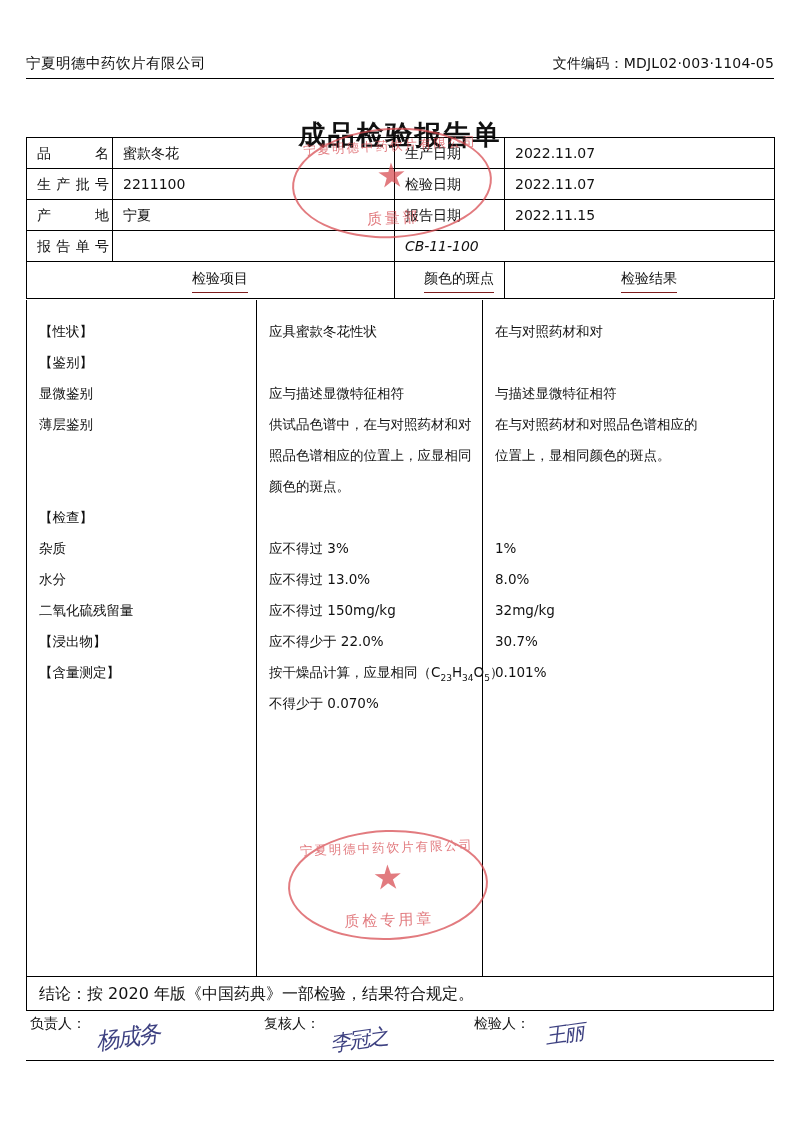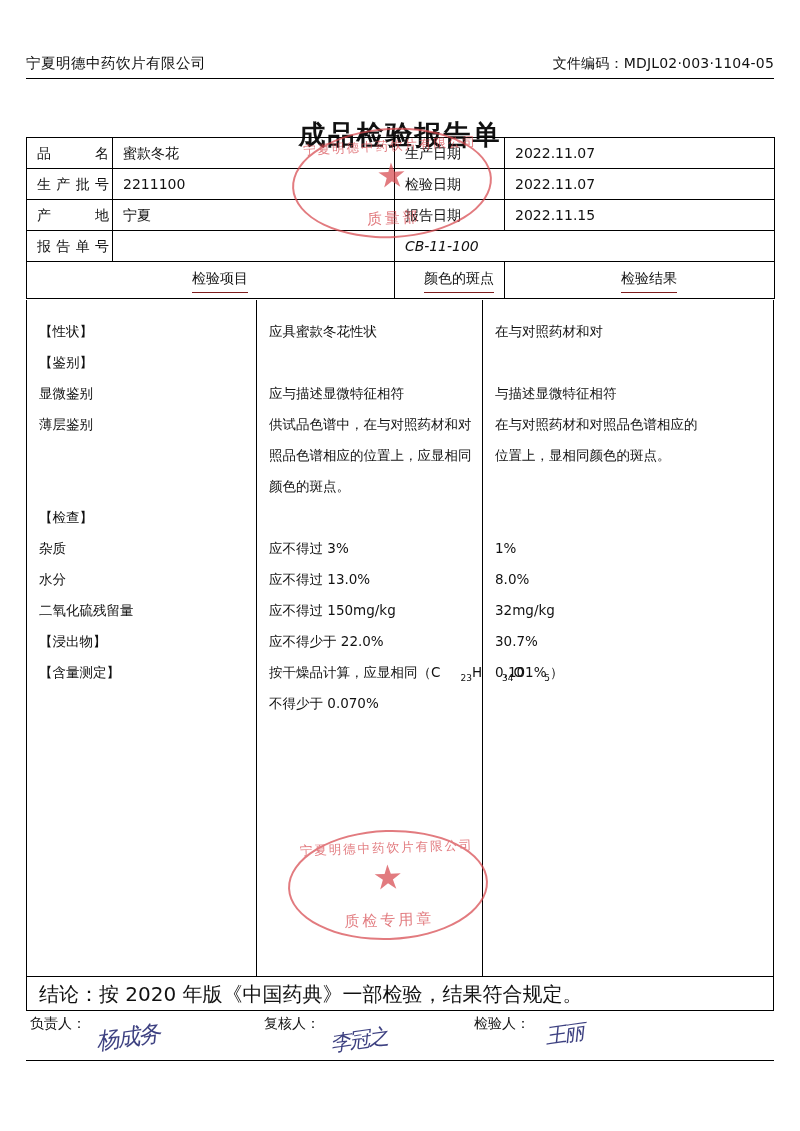--- a/index.html
+++ b/index.html
@@ -124,33 +124,33 @@
     font-size: 13.5px;
     line-height: 31px;
     box-sizing: border-box;
   }
   .colA { left: 0; width: 229px; padding-left: 12px; }
   .colB { left: 230px; width: 225px; padding-left: 12px; }
   .colC { left: 456px; width: 291px; padding-left: 12px; }
   .ln { height: 31px; white-space: nowrap; }
   .sp { height: 31px; }
   .sp-h { height: 16px; }
-  .sub { font-size: 9px; vertical-align: sub; margin-left: 20px; }
+  .sub { font-size: 9px; vertical-align: sub; }
   
   .conclusion {
     position: absolute;
     left: 26px;
     top: 977px;
     width: 748px;
     height: 34px;
     border-left: 1px solid #000;
     border-right: 1px solid #000;
     border-bottom: 1px solid #000;
     box-sizing: border-box;
-    font-size: 20px;
+    font-size: 16px;
     line-height: 34px;
     padding-left: 12px;
   }
   
   .signatures {
     position: absolute;
     left: 26px;
     top: 1015px;
     width: 748px;
     height: 46px;

